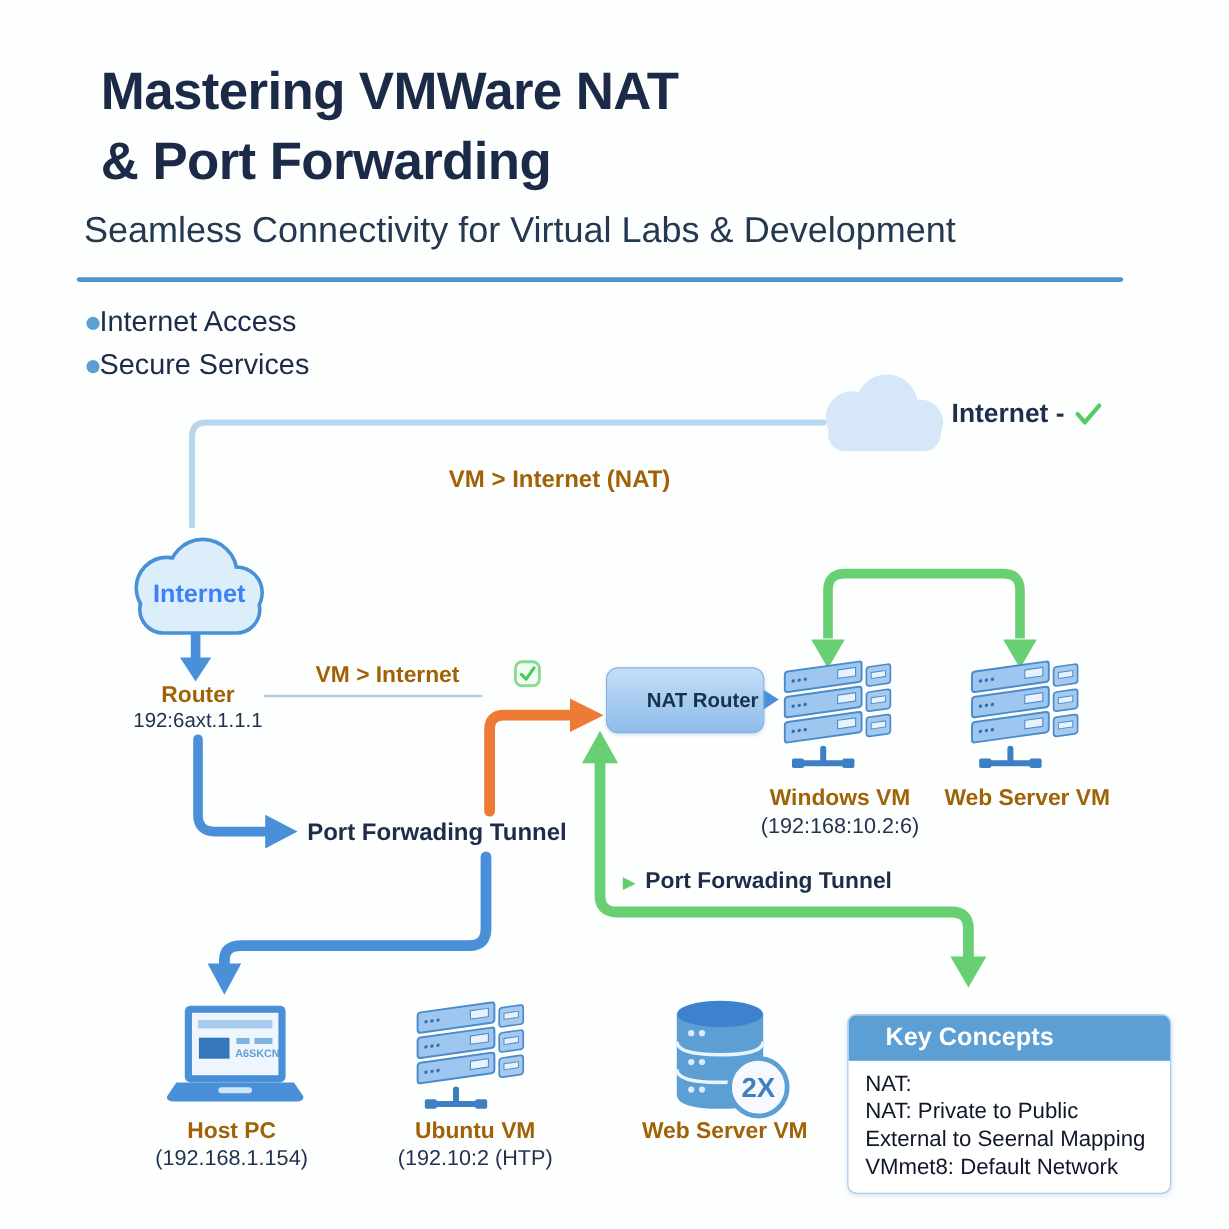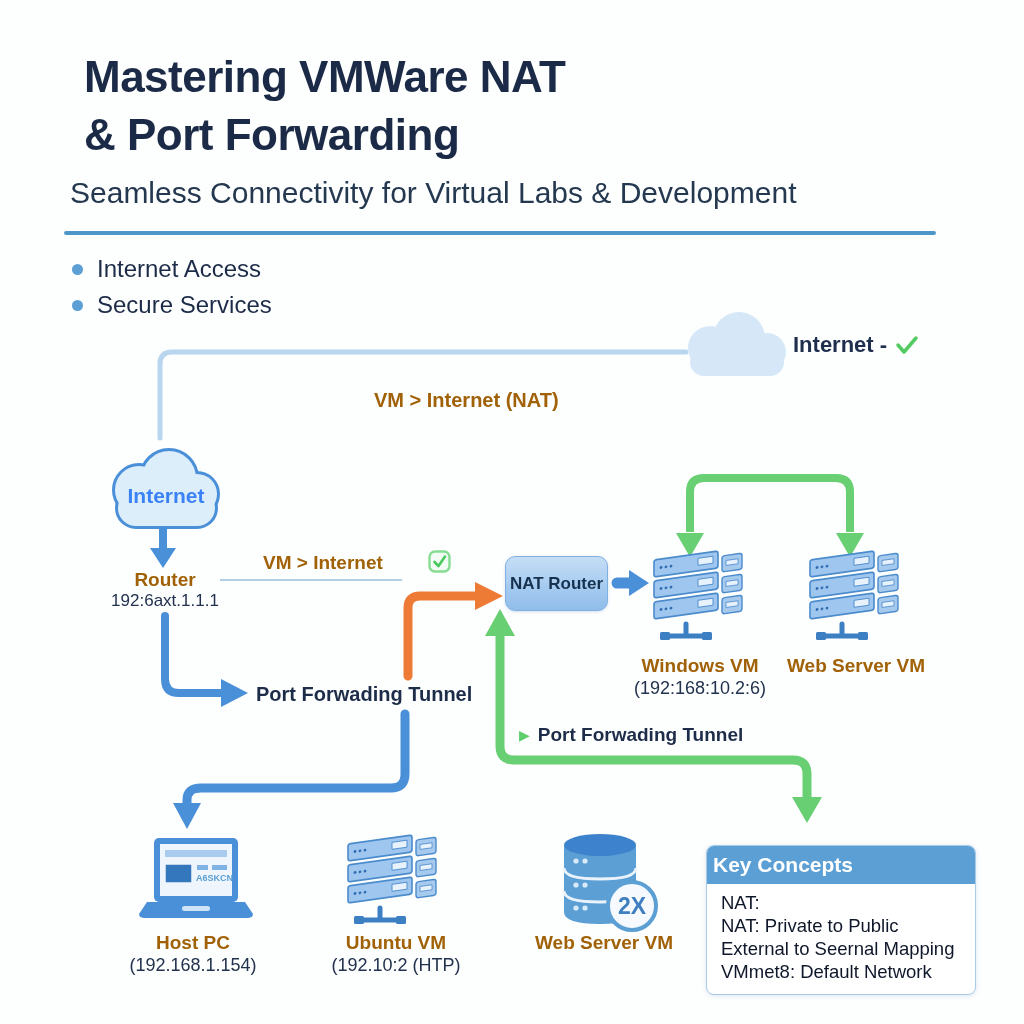--- a/index.html
+++ b/index.html
@@ -4,36 +4,36 @@
 <style>
   html,body{margin:0;padding:0;background:#ffffff;}
   #canvas{position:relative;width:1024px;height:1024px;background:#fdfefe;overflow:hidden;
           font-family:"Liberation Sans","DejaVu Sans",sans-serif;color:#1d2d4b;}
   .abs{position:absolute;}
   
   .title{left:70px;font-size:44px;font-weight:700;color:#1b2a46;letter-spacing:-.5px;white-space:nowrap;margin-left:14px;}
   .subtitle{left:70px;top:176px;font-size:30px;font-weight:500;color:#243850;white-space:nowrap;}
   .divider{left:64px;top:231px;width:872px;height:4px;background:#4f96c8;border-radius:2px;}
   
-  .bullet-row{display:flex;align-items:center;gap:14px;font-size:24px;font-weight:500;color:#1c2b47;}
+  .bullet-row{display:flex;align-items:center;gap:0;font-size:24px;font-weight:500;color:#1c2b47;}
   .bullet-dot{width:11px;height:11px;border-radius:50%;background:#5b9fd4;flex:0 0 auto;}
   
   .lbl{font-size:19px;font-weight:600;color:#a16207;white-space:nowrap;}
   .lbl-b{font-size:20px;font-weight:700;color:#1d2c49;white-space:nowrap;}
   .ip{font-size:17px;font-weight:400;color:#22324e;white-space:nowrap;}
   .ctr{text-align:center;}
   
   .nat-box{left:505px;top:556px;width:101px;height:53px;border-radius:10px;
            background:linear-gradient(180deg,#c6def6 0%,#a6cbf0 55%,#90bdea 100%);
            border:1px solid #7fb0e0;display:flex;align-items:center;justify-content:center;
-           font-size:17px;font-weight:600;color:#16324f;box-shadow:0 1px 3px rgba(90,140,190,.25);}
+           font-size:17px;font-weight:600;color:#16324f;box-shadow:0 1px 3px rgba(90,140,190,.25);padding-left:29px;}
   
   .key-box{left:706px;top:845px;width:268px;border-radius:8px;overflow:hidden;
            border:1.5px solid #a8cbe8;background:#fff;box-shadow:0 1px 4px rgba(120,160,200,.25);}
-  .key-head{background:#5b9fd4;color:#fff;font-size:21px;font-weight:700;padding:7px 6px;}
+  .key-head{background:#5b9fd4;color:#fff;font-size:21px;font-weight:700;padding:7px 31px;}
   .key-body{padding:8px 14px 10px 14px;font-size:18.5px;line-height:1.24;color:#0f172a;}
   .tunnel-green{display:flex;align-items:center;gap:8px;}
   .tri-bullet{color:#5fcf6e;font-size:14px;line-height:1;}
   .cloud-label{display:flex;align-items:center;gap:8px;font-size:22px;font-weight:600;color:#1f2e4d;}
   svg{display:block;}
 </style>
 </head>
 <body>
 
 <div id="canvas">

